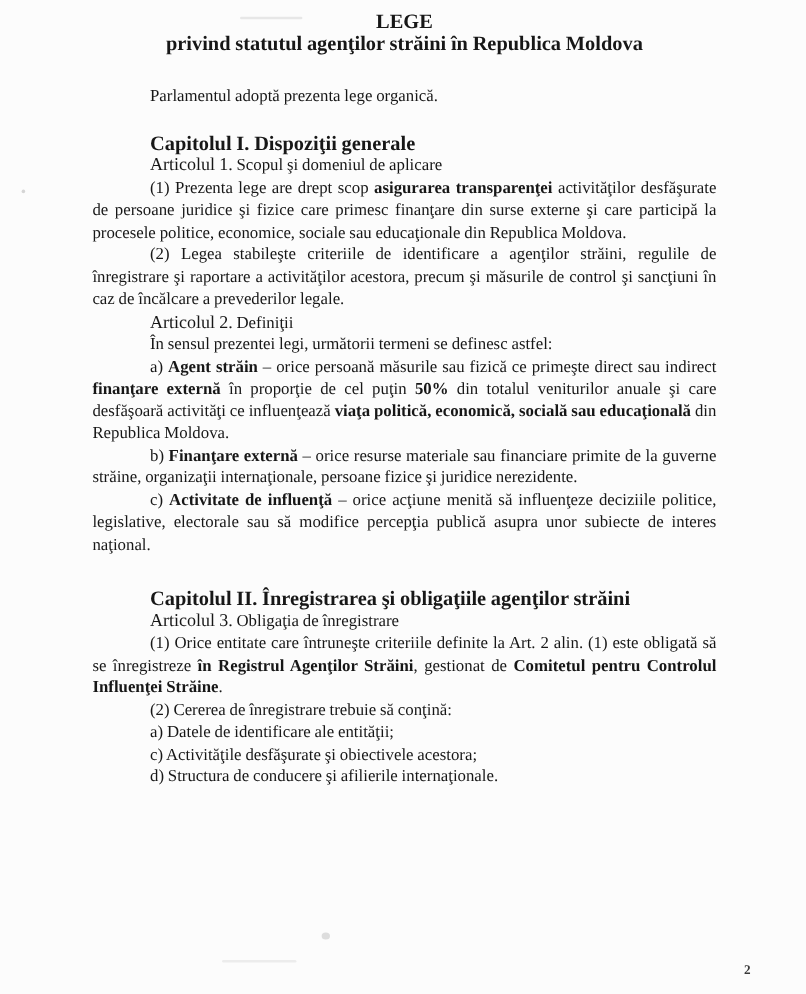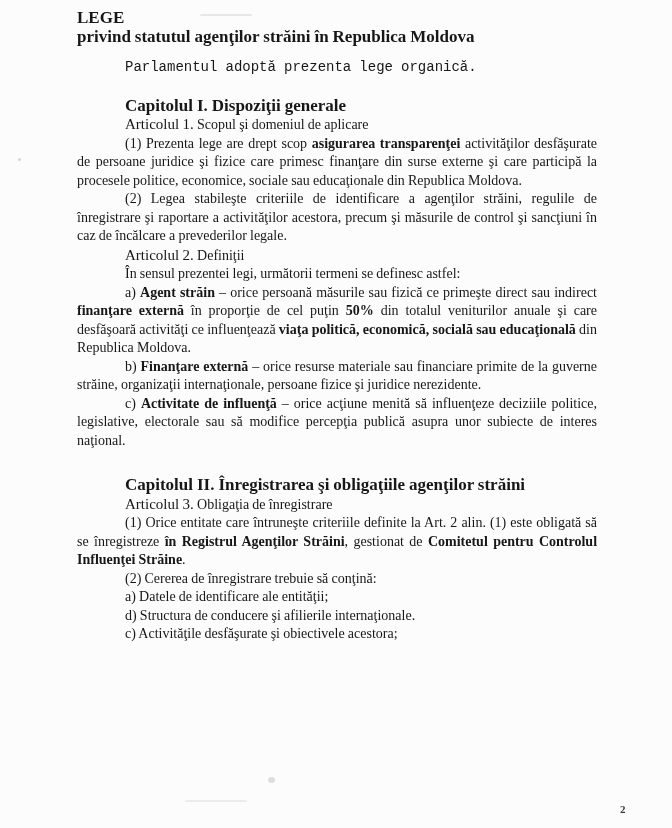--- a/index.html
+++ b/index.html
@@ -18,26 +18,27 @@
   }
   .page p {
     margin: 0;
     font-size: 14px;
     line-height: 18.5px;
     text-align: justify;
     text-indent: 48px;
     word-spacing: -0.3px;
   }
   p.title {
+    text-align: center;
     text-indent: 0;
     font-weight: bold;
     font-size: 17px;
     line-height: 19px;
   }
-  p.intro { margin-top: 12px; font-family: Liberation Mono, monospace; }
+  p.intro { margin-top: 26px; }
   p.heading { font-weight: bold; font-size: 17px; }
   p.cap1 { margin-top: 20px; }
   p.cap2 { margin-top: 26px; }
   .artlabel { font-weight: normal; font-size: 15px; }
   b { font-weight: bold; }
   .pagenum {
     position: absolute;
     left: 620px; top: 803px;
     font-size: 11px;
     font-weight: bold;
@@ -85,22 +86,22 @@
 
   <p class="heading cap2">Capitolul II. Înregistrarea şi obligaţiile agenţilor străini</p>
 
   <p><b class="artlabel">Articolul 3.</b><span> Obligaţia de înregistrare</span></p>
 
   <p><span>(1) Orice entitate care întruneşte criteriile definite la Art. 2 alin. (1) este obligată să se înregistreze </span><b>în Registrul Agenţilor Străini</b><span>, gestionat de </span><b>Comitetul pentru Controlul Influenţei Străine</b><span>.</span></p>
 
   <p>(2) Cererea de înregistrare trebuie să conţină:</p>
 
   <p>a) Datele de identificare ale entităţii;</p>
+  <p>c) Activităţile desfăşurate şi obiectivele acestora;</p>
   <p>d) Structura de conducere şi afilierile internaţionale.</p>
-  <p>c) Activităţile desfăşurate şi obiectivele acestora;</p>
 
 
 </div>
 
 <div class="artifact" id="art-1"></div>
 <div class="artifact" id="art-2"></div>
 <div class="artifact" id="art-3"></div>
 <div class="artifact" id="art-4"></div>
 
 <div class="pagenum">2</div>

